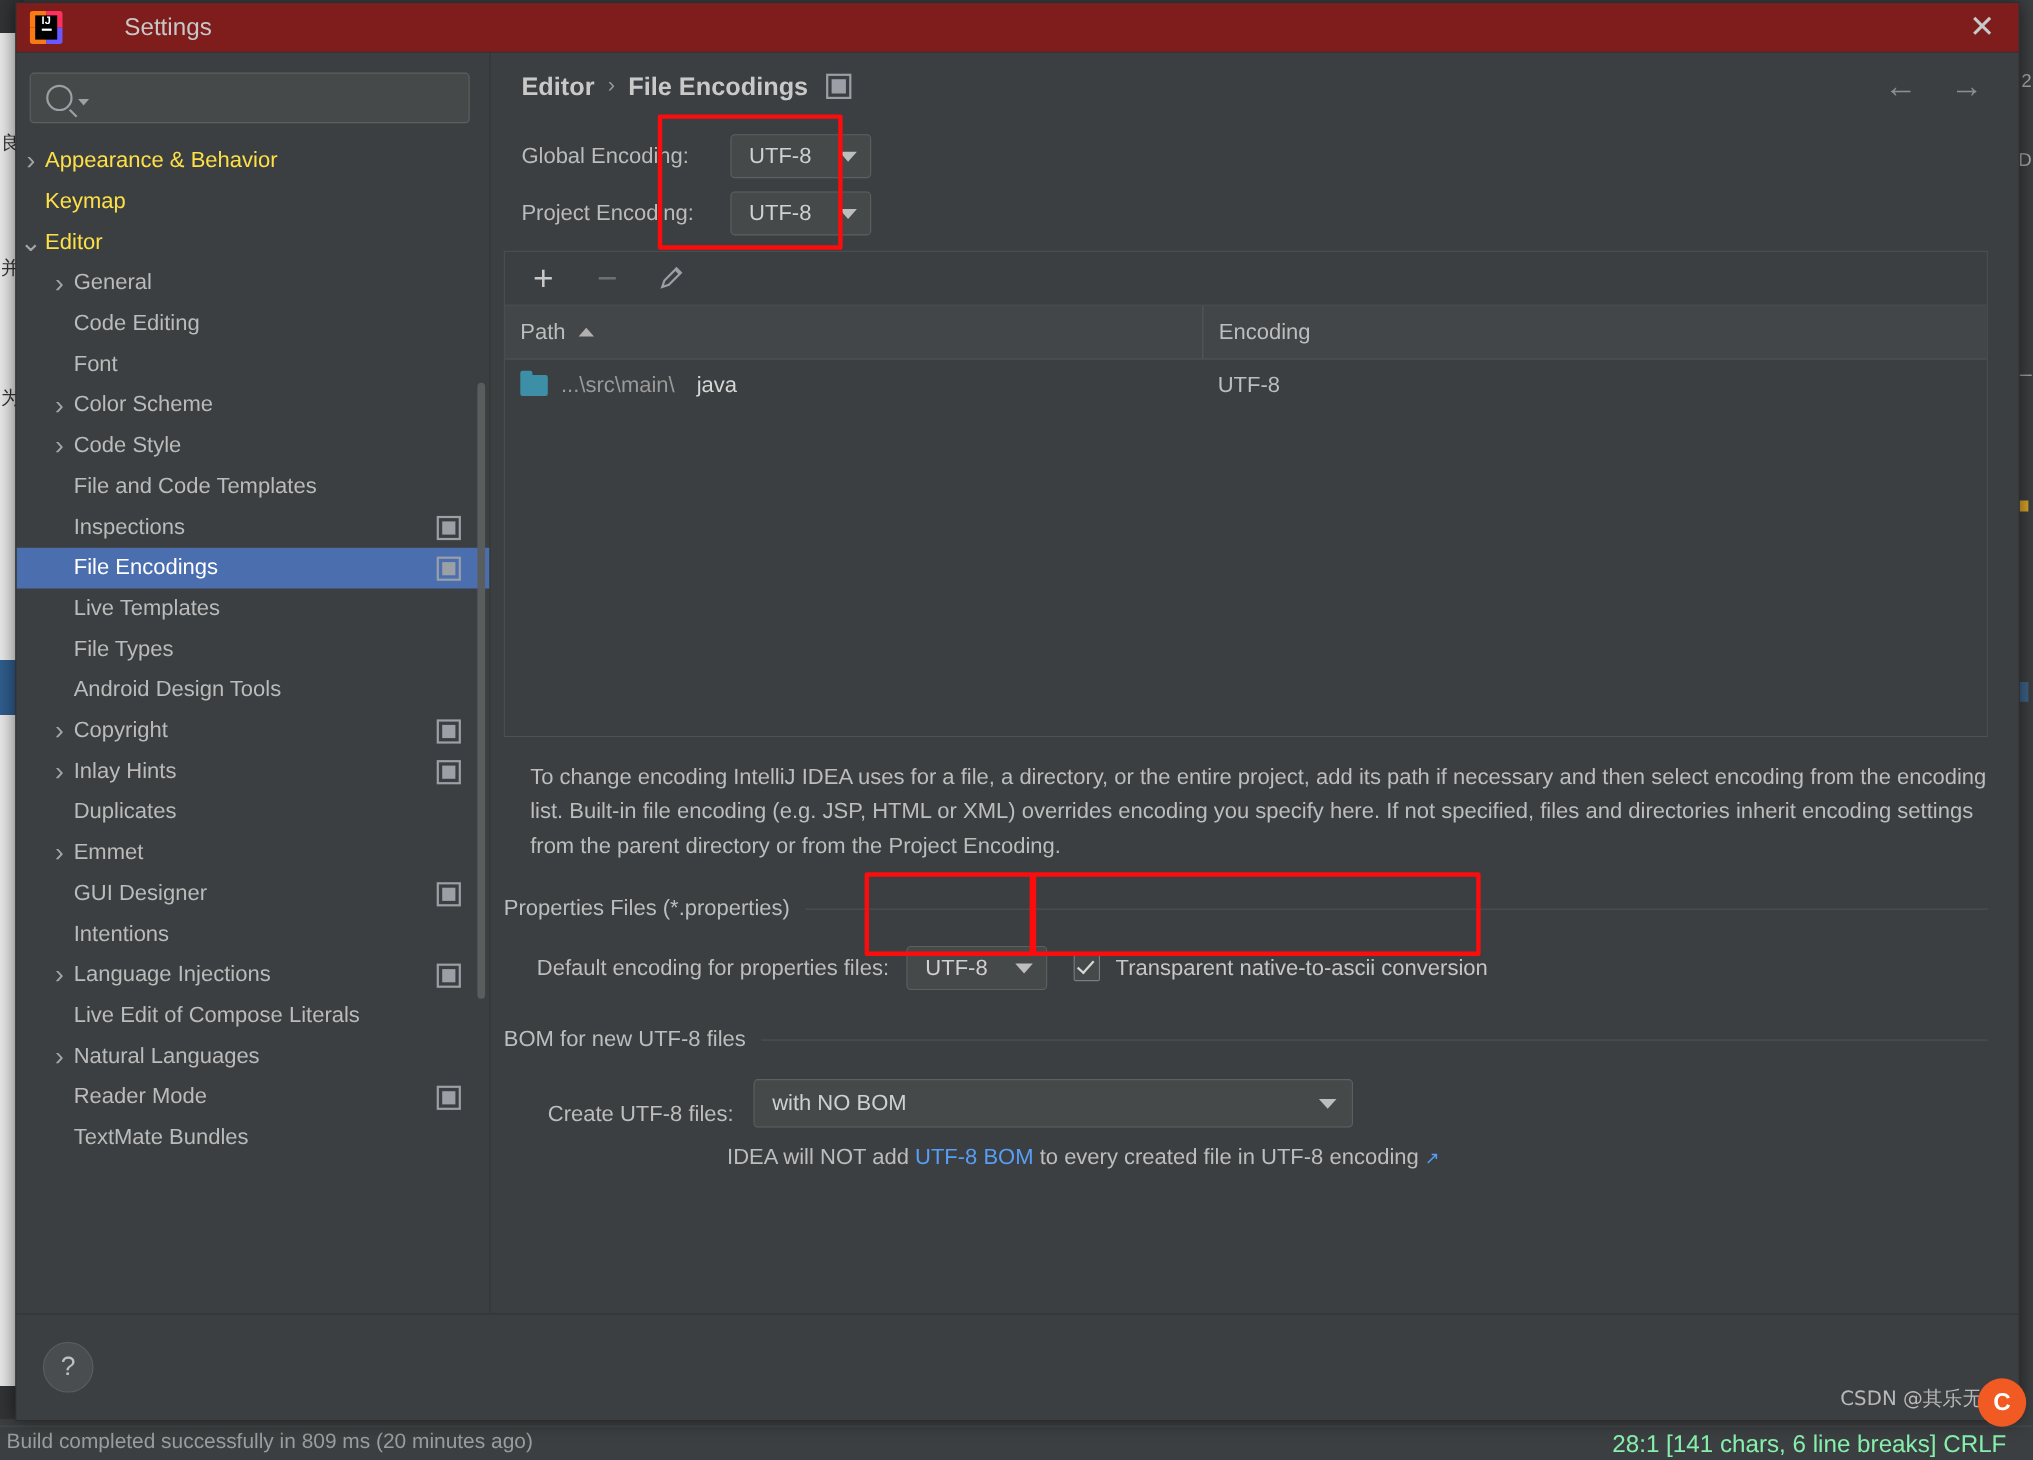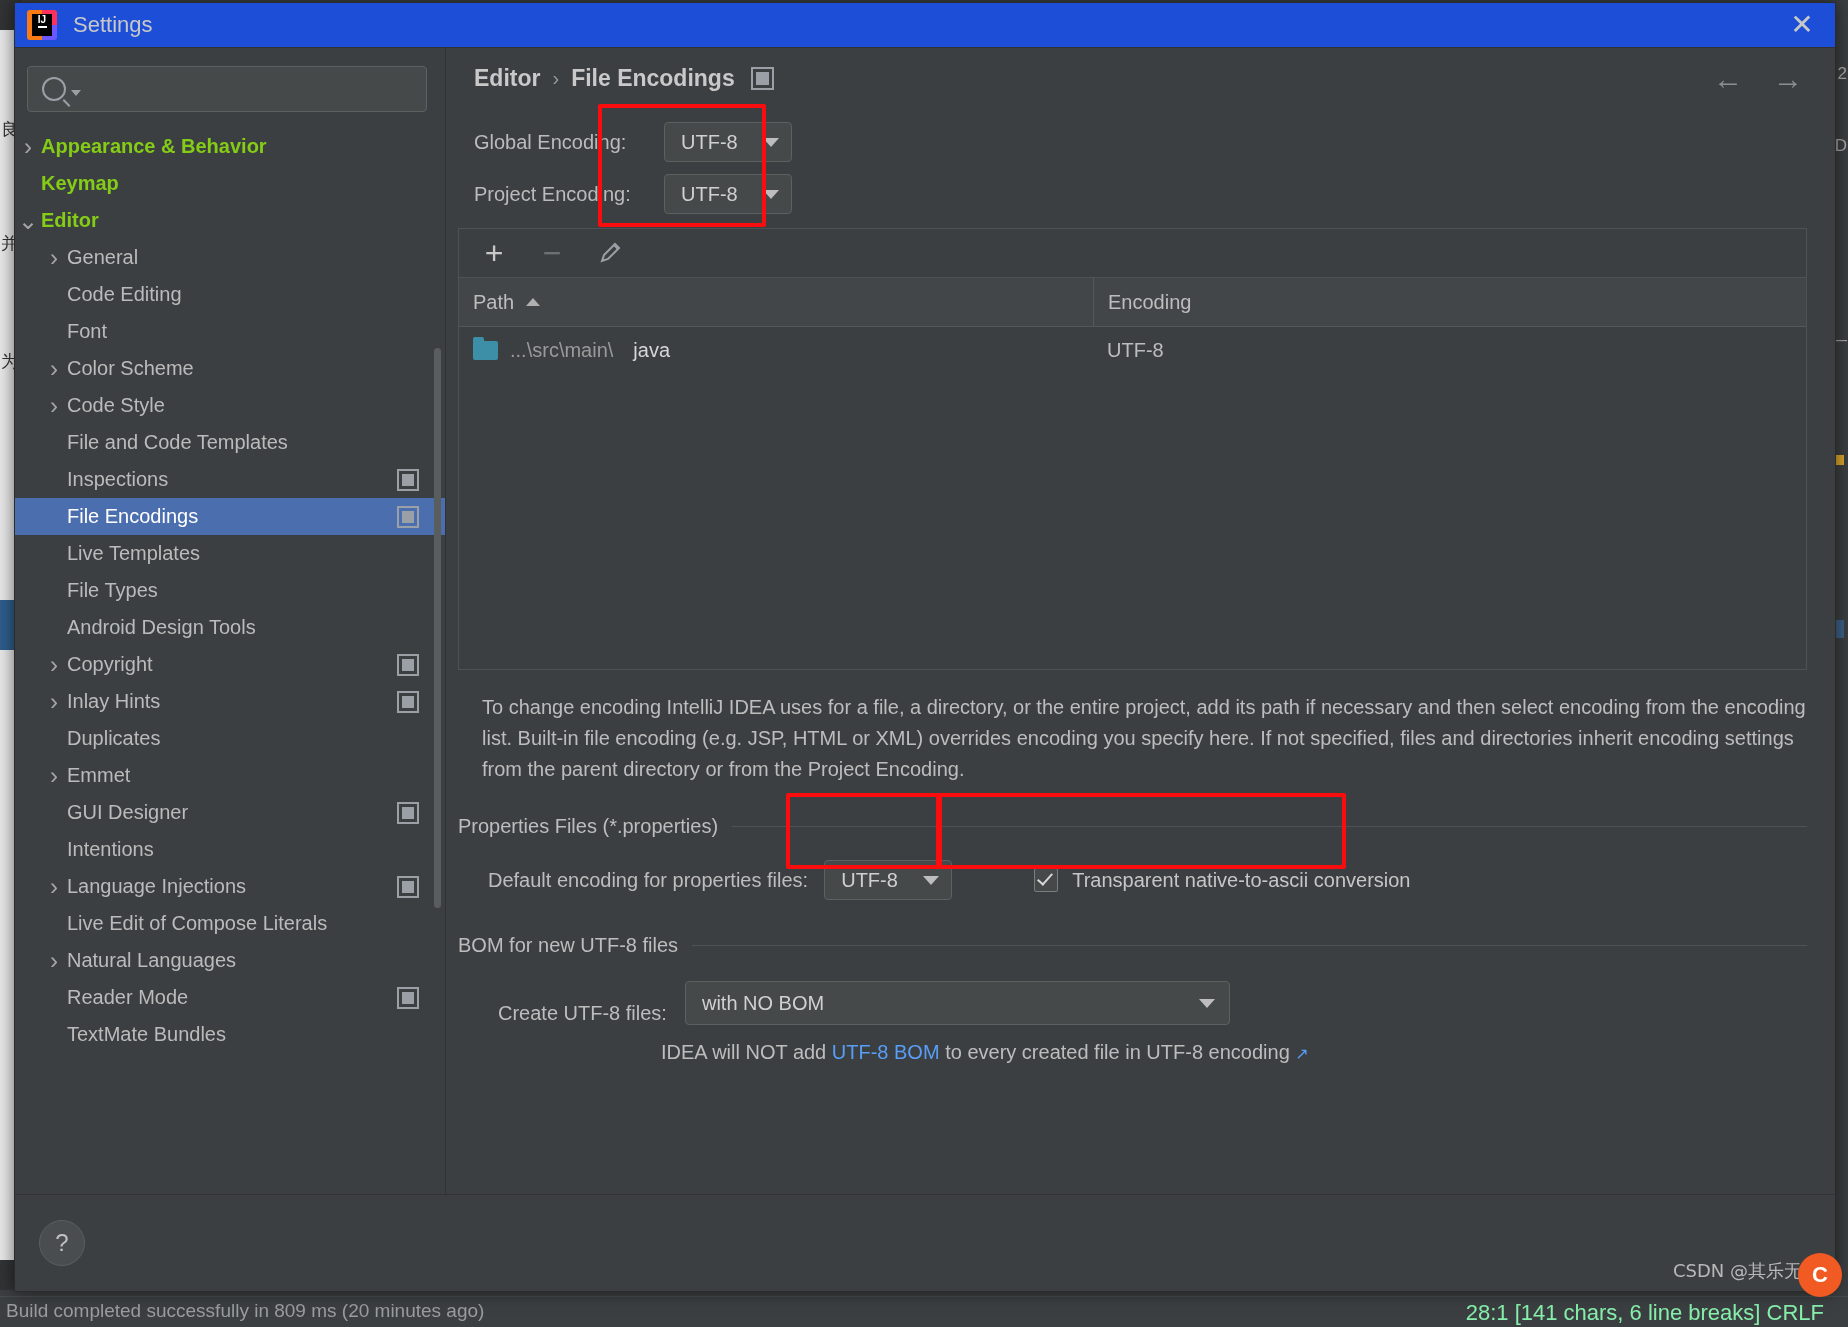--- a/index.html
+++ b/index.html
@@ -27,22 +27,22 @@
   #ide-left-blue{position:absolute;left:0px;top:600px;width:18px;height:50px;background:#2f5d8c;}
 
   
   #dialog{
     position:absolute;left:14px;top:2px;width:1820px;height:1288px;
     background:#3c3f41;border:1px solid #2b2b2b;
     box-shadow:0 0 16px rgba(0,0,0,.55);
     display:flex;flex-direction:column;
   }
   
-  #titlebar{height:44px;background:#1d4ed8;display:flex;align-items:center;
-     border-bottom:1px solid #323232;flex:none;position:relative;}
+  #titlebar{height:44px;background:#7f1d1d;display:flex;align-items:center;
+     border-bottom:1px solid #323232;flex:none;position:relative;gap:40px;}
   #ij-logo{width:30px;height:30px;margin-left:12px;flex:none;position:relative;border-radius:3px;overflow:hidden;}
   #ij-logo .q1{position:absolute;left:0;top:0;width:50%;height:50%;background:#f97a12;}
   #ij-logo .q2{position:absolute;right:0;top:0;width:50%;height:50%;background:#fe315d;}
   #ij-logo .q3{position:absolute;left:0;bottom:0;width:50%;height:50%;background:#f97a12;}
   #ij-logo .q4{position:absolute;right:0;bottom:0;width:50%;height:50%;background:#6b57ff;}
   #ij-logo .inner{position:absolute;left:5px;top:4px;right:5px;bottom:4px;background:#000;
      color:#fff;font-size:10px;font-weight:bold;text-align:center;line-height:11px;
      font-family:"Liberation Sans",sans-serif;}
   #ij-logo .inner .bar{width:9px;height:2px;background:#fff;margin:1px auto 0;}
   #dlg-title{margin-left:16px;font-size:22px;color:#c8c8c8;}
@@ -61,21 +61,21 @@
      background:#9aa0a6;transform:rotate(45deg);}
   #searchbox .cv{width:0;height:0;border-left:5px solid transparent;border-right:5px solid transparent;
      border-top:6px solid #9aa0a6;margin-left:5px;margin-top:7px;}
   #searchbox input{background:transparent;border:none;outline:none;color:#bbb;font-size:19px;
      font-family:"Liberation Sans",sans-serif;flex:1;padding-left:8px;}
   #tree{flex:1;overflow:hidden;position:relative;padding-top:6px;}
   .tnode{height:37px;display:flex;align-items:center;cursor:pointer;position:relative;padding-right:18px;}
   .tnode.selected{background:#4b6eaf;}
   .tnode .chev{width:26px;flex:none;text-align:center;color:#a5a5a5;font-size:15px;}
   .tnode .tlabel{color:#bbbbbb;font-size:20px;white-space:nowrap;}
-  .tnode.bold .tlabel{font-weight:bold;color:#84cc16;}
+  .tnode.bold .tlabel{font-weight:normal;color:#fde047;}
   .tnode.selected .tlabel{color:#ffffff;}
   .tnode .cfgicon{position:absolute;right:26px;width:18px;height:18px;border:2px solid #9aa0a6;}
   .tnode .cfgicon:after{content:"";position:absolute;left:3px;top:3px;right:3px;bottom:3px;background:#9aa0a6;}
   .ind0 .tlabel{margin-left:0px;}
   .ind1{padding-left:26px;}
   #tree-scroll{position:absolute;right:4px;top:300px;width:7px;height:560px;background:#5a5d5e;border-radius:4px;}
 
   
   #rightpane{flex:1;min-width:0;background:#3c3f41;position:relative;padding:0 0 0 0;}
   #crumbbar{display:flex;align-items:center;height:60px;padding-left:28px;position:relative;}
@@ -391,21 +391,21 @@
         <span class="gtitle">Properties Files (*.properties)</span>
         <span class="gline"></span>
       </div>
 
       <div id="propsrow">
         <span class="lbl">Default encoding for properties files:</span>
         <span class="combo" style="width:98px;margin-left:16px;">
           <span>UTF-8</span>
           <span class="caret"></span>
         </span>
-        <span class="checkwrap" style="margin-left:82px;">
+        <span class="checkwrap" style="margin-left:24px;">
           <span class="cbox checked"></span>
           <span class="checklabel">Transparent native-to-ascii conversion</span>
         </span>
       </div>
 
       <div class="grouphdr" style="margin-top:34px;">
         <span class="gtitle">BOM for new UTF-8 files</span>
         <span class="gline"></span>
       </div>
 

